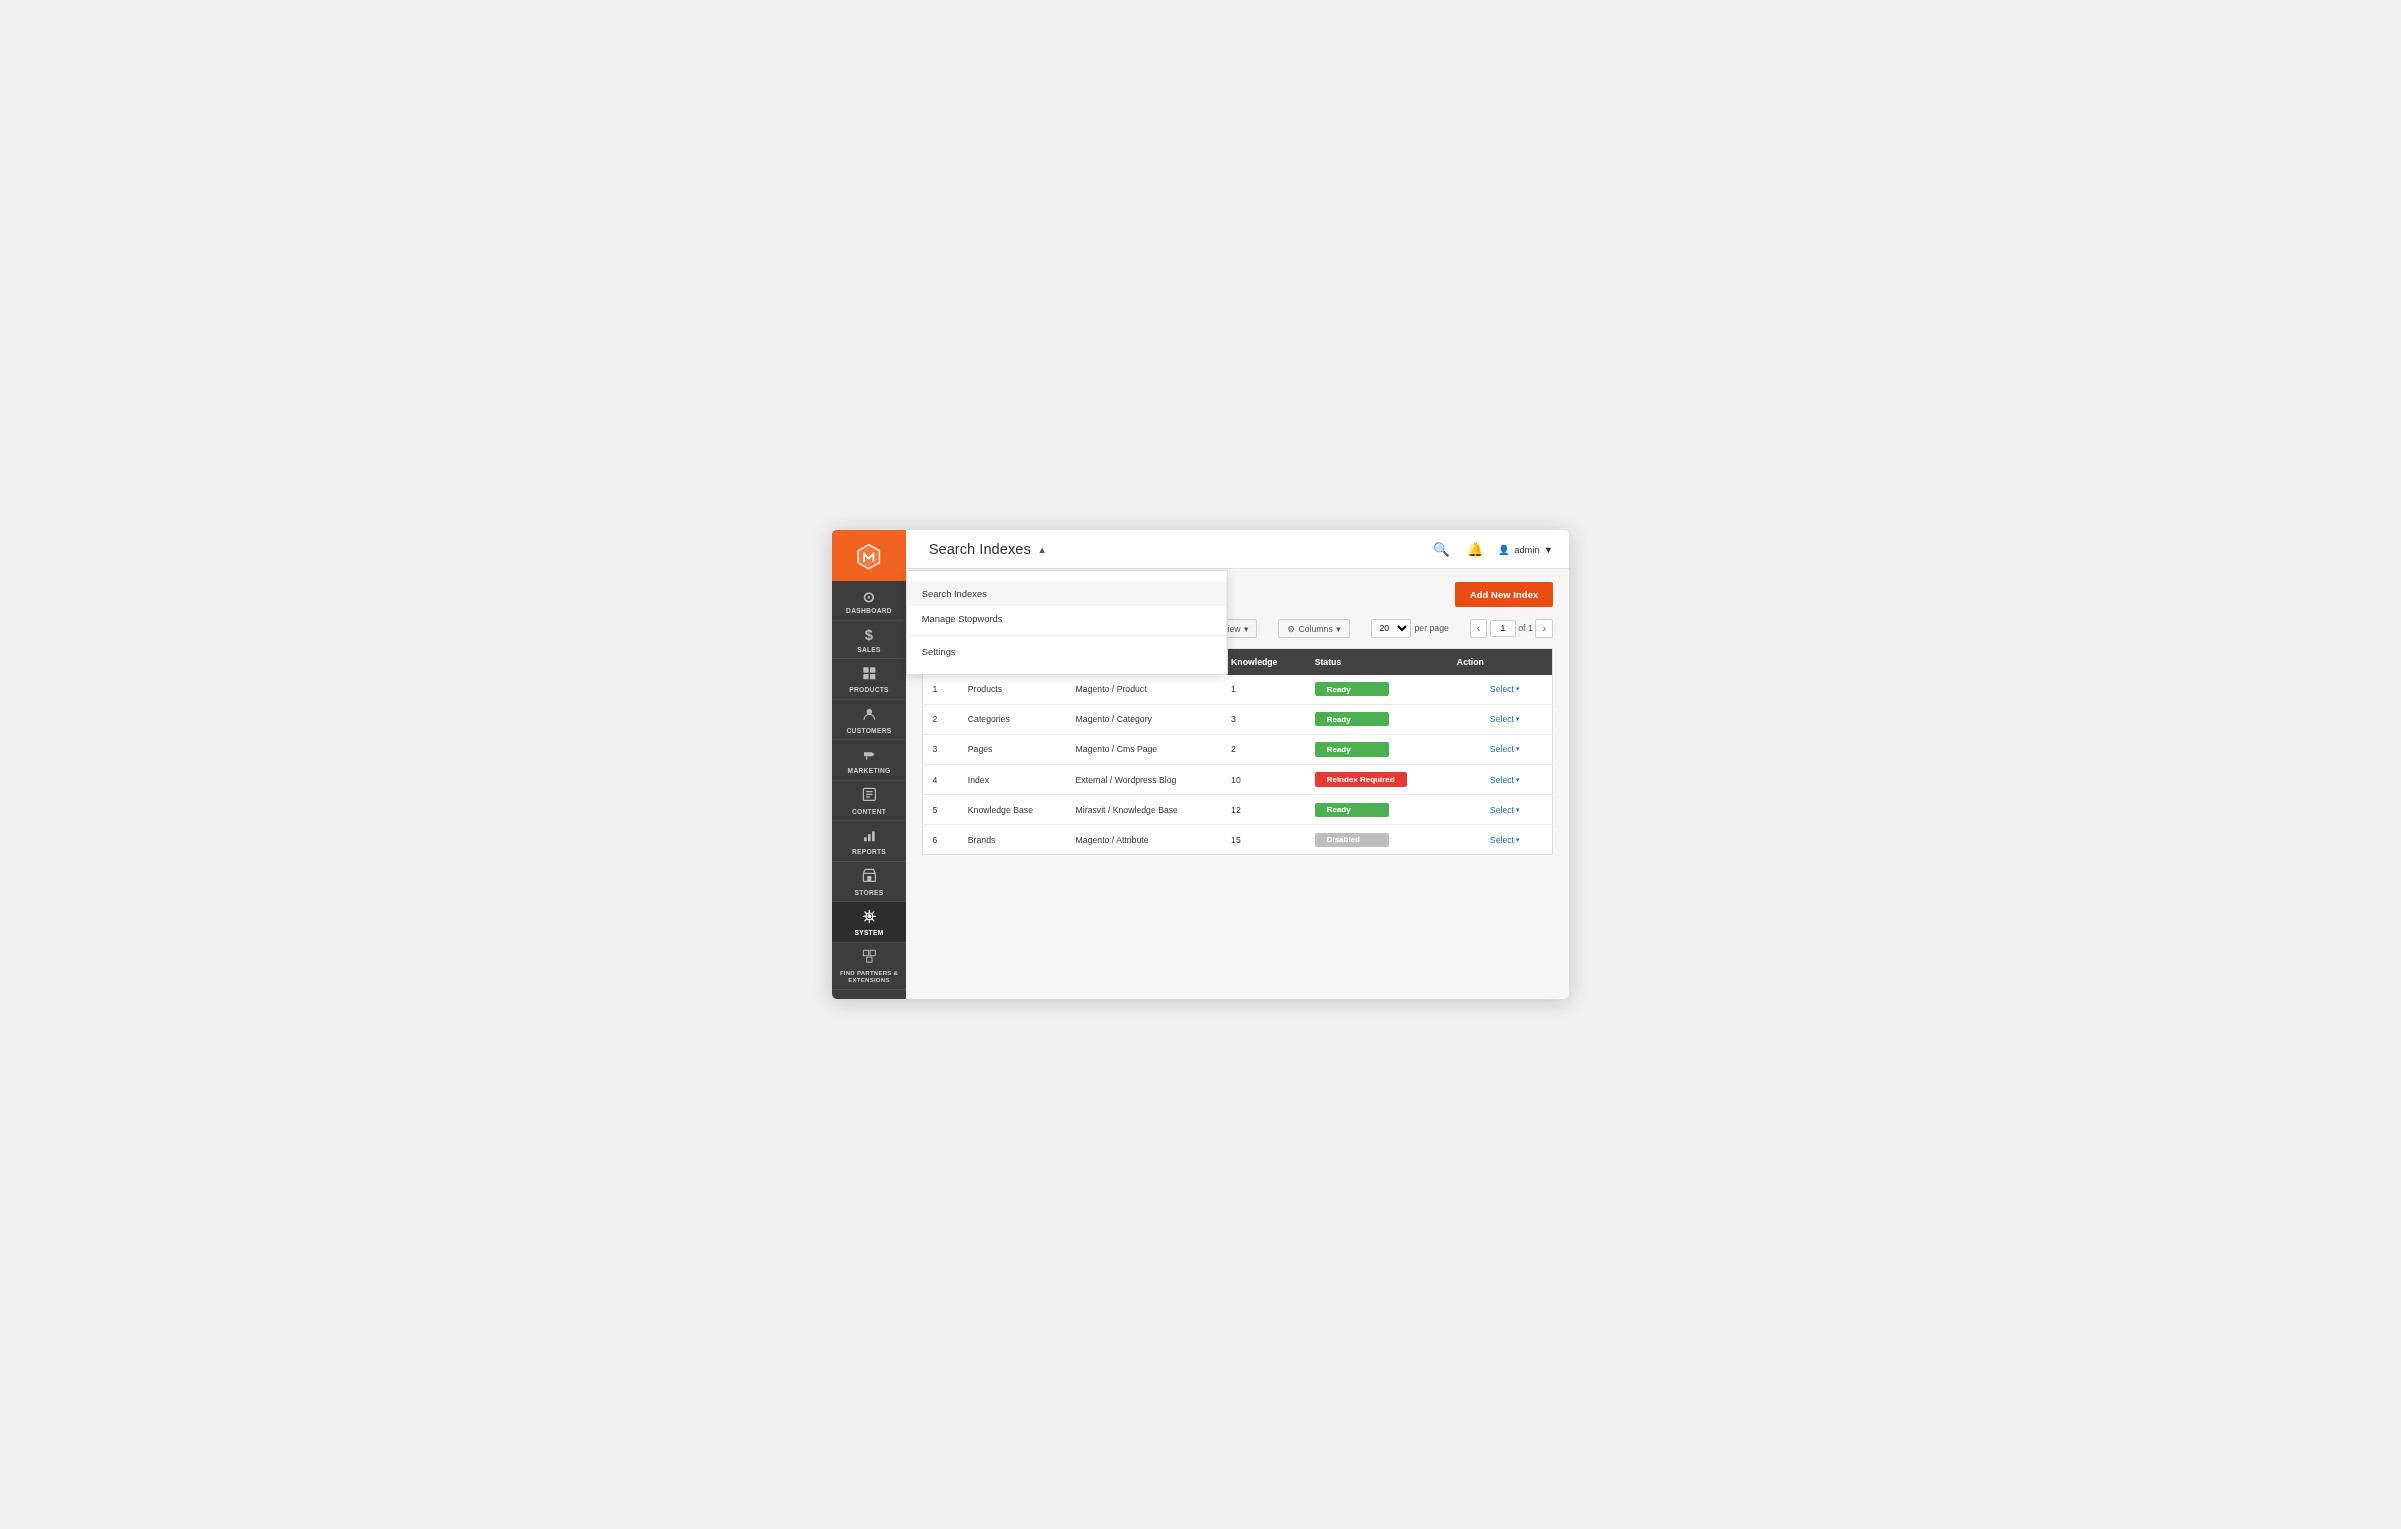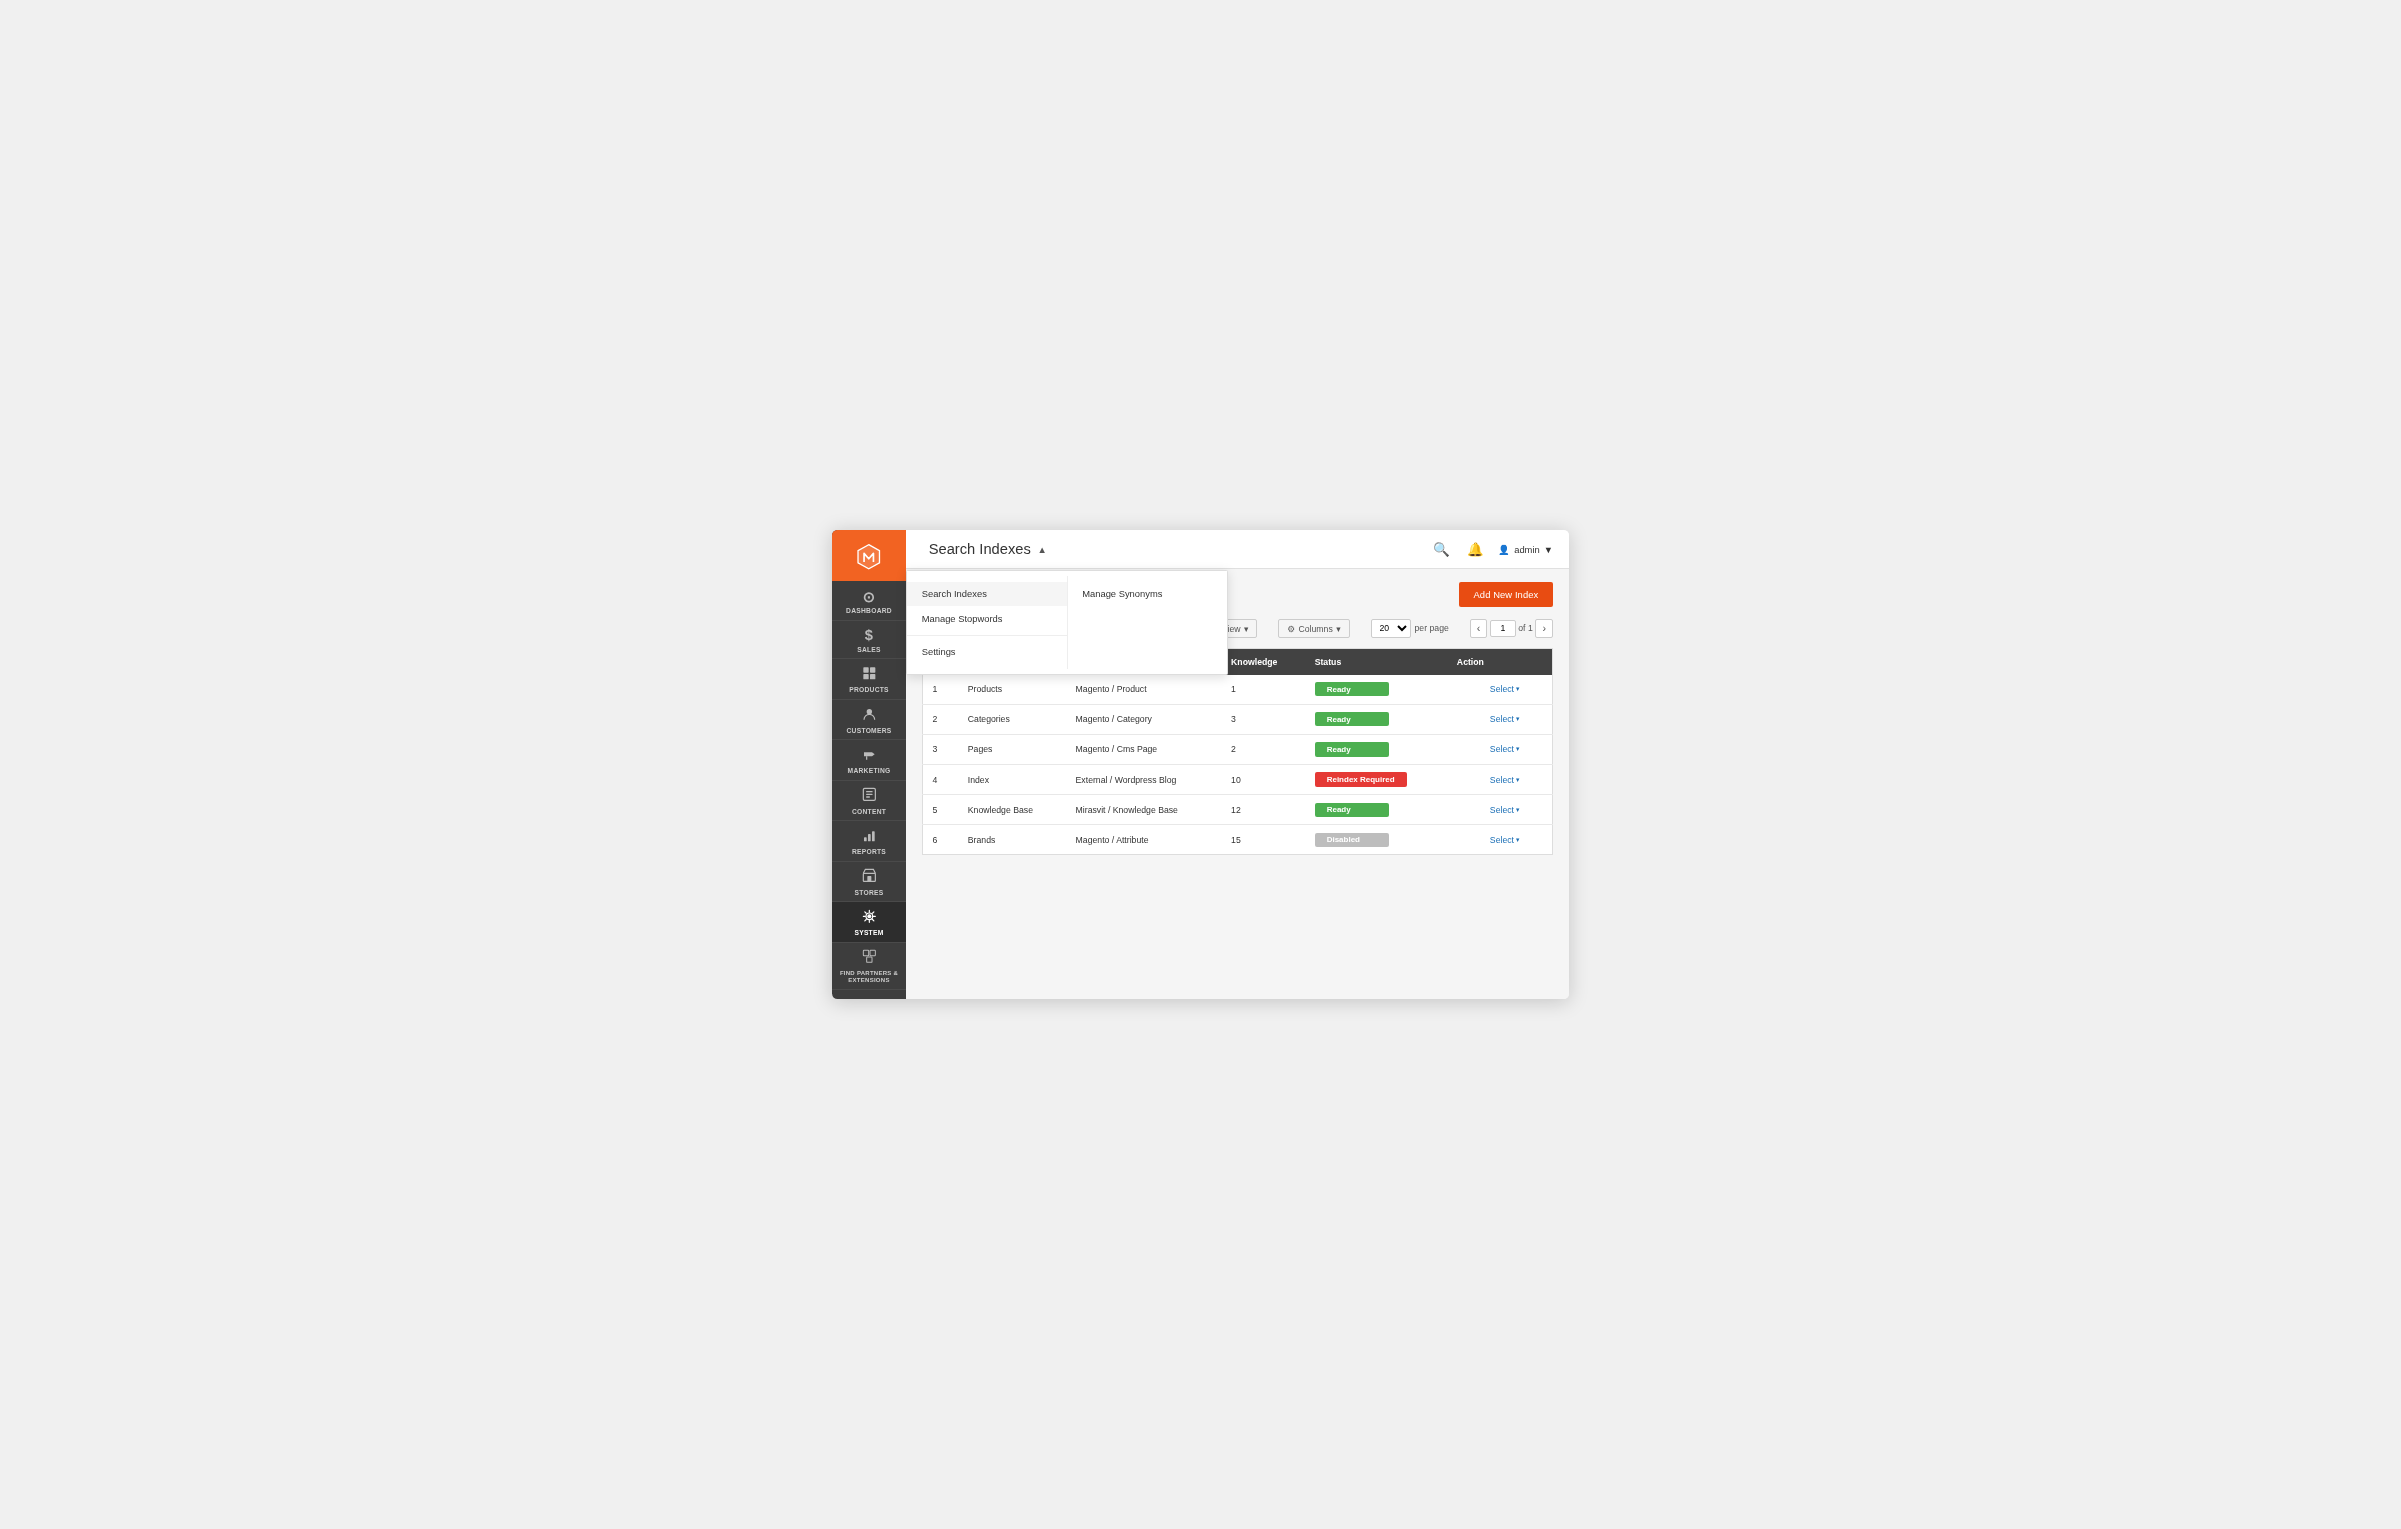--- a/index.html
+++ b/index.html
@@ -160,21 +160,21 @@
       justify-content: flex-end;
       align-items: center;
       margin-bottom: 12px;
     }
     .add-btn {
       background: #e84c12;
       color: #fff;
       border: none;
       padding: 6.7px 14.7px;
       font-size: 9.4px;
-      font-weight: 400;
+      font-weight: 700;
       border-radius: 2px;
       cursor: pointer;
       letter-spacing: 0.01em;
     }
     .table-controls {
       display: flex;
       justify-content: space-between;
       align-items: center;
       margin-bottom: 9.4px;
     }
@@ -415,25 +415,20 @@
         <div class="dropdown-col">
           <button class="dropdown-item active-item">
             <span>Search Indexes</span>
           </button>
           <button class="dropdown-item">
             <span>Manage Stopwords</span>
           </button>
           <div class="dropdown-divider"></div>
           <button class="dropdown-item">
             <span>Settings</span>
-          </button>
-        </div>
-        <div class="dropdown-col">
-          <button class="dropdown-item">
-            <span>Manage Synonyms</span>
           </button>
         </div>
       </div>
     </header>
 
     <div class="content">
 
       <div class="content-header">
         <button class="add-btn">
           <span>Add New Index</span>

